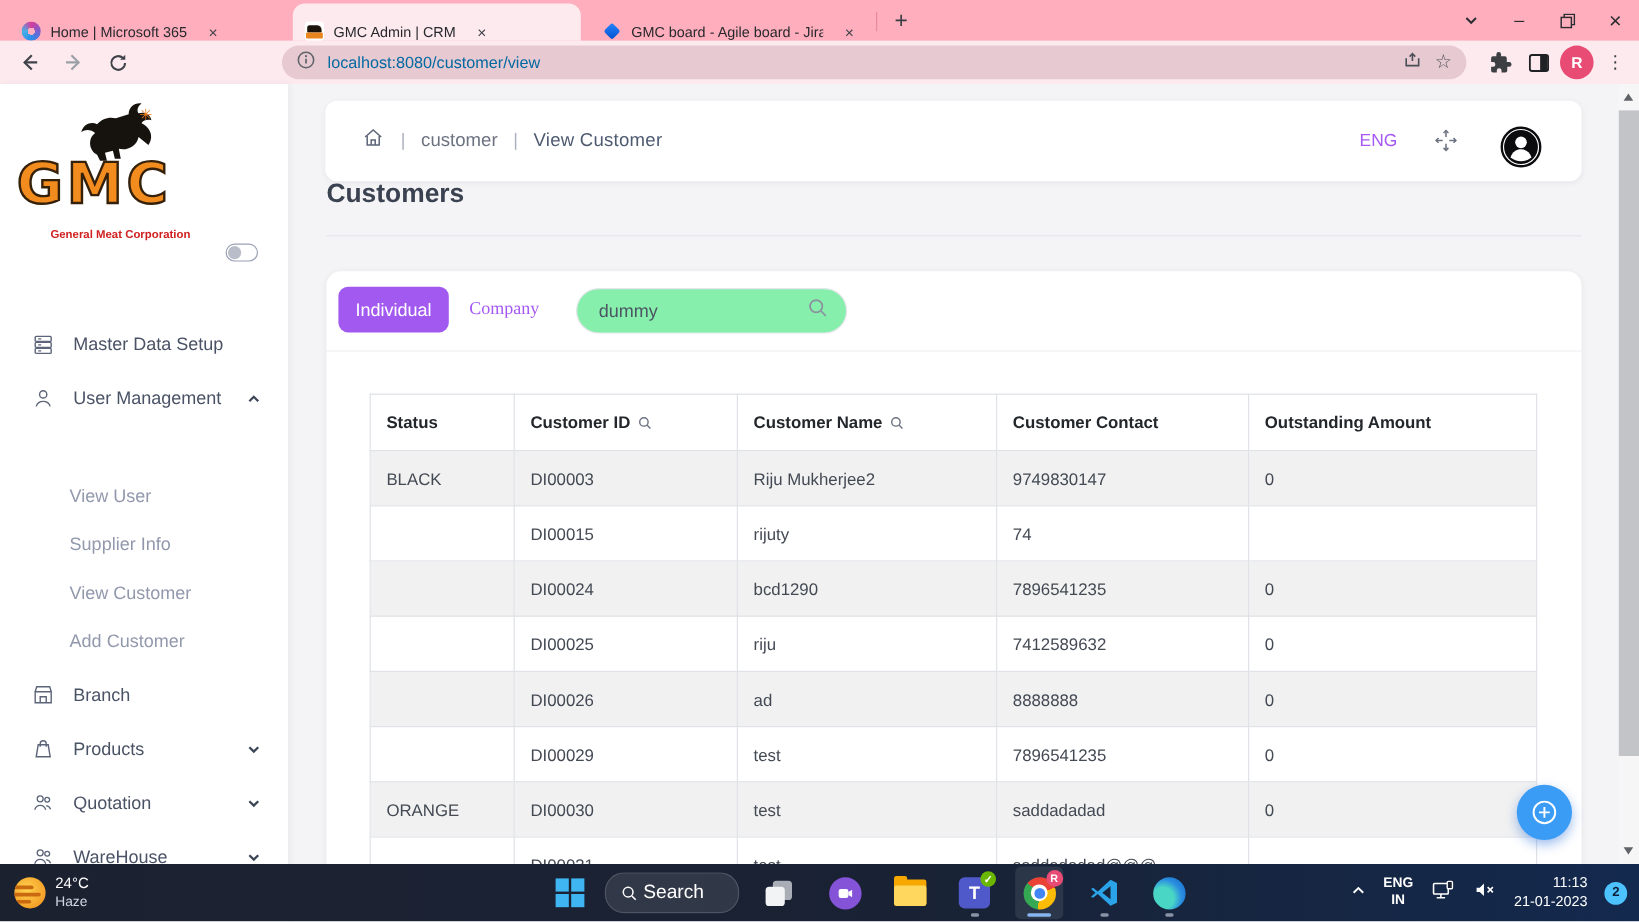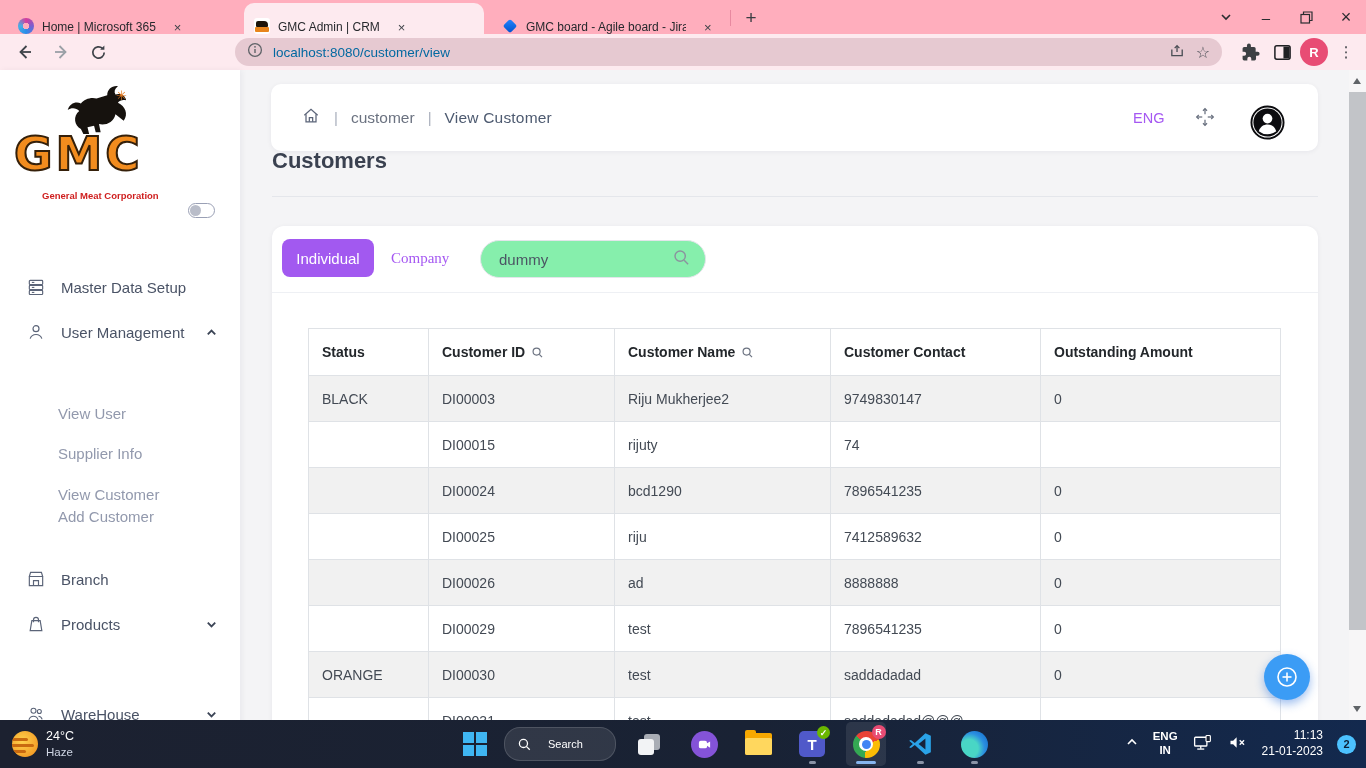--- a/index.html
+++ b/index.html
@@ -90,21 +90,21 @@
   .taskbar{position:absolute;left:0;top:720px;width:1366px;height:48px;background:linear-gradient(90deg,#1c2130 0%,#192234 55%,#13294e 100%)}
   .weather{position:absolute;left:12px;top:0;height:48px;display:flex;align-items:center;gap:8px}
   .sun{width:26px;height:26px;border-radius:50%;background:radial-gradient(circle at 40% 40%,#ffd24d,#f08c1a);position:relative;overflow:hidden}
   .sun i{position:absolute;left:-2px;height:3px;background:#c96a10;border-radius:2px}
   .wtxt{display:flex;flex-direction:column;line-height:1.25}
   .wtemp{font-size:12.5px;color:#fff}
   .wdesc{font-size:11.5px;color:#cfd6e4}
   .centericons{position:absolute;left:460px;top:0;height:48px;display:flex;align-items:center;gap:14px}
   .winlogo{width:25px;height:25px;display:grid;grid-template-columns:11px 11px;grid-template-rows:11px 11px;gap:2px}
   .winlogo i{background:#3fb6f2}
-  .tb-search{width:112px;height:32px;border-radius:16px;background:rgba(255,255,255,.10);border:1px solid rgba(255,255,255,.14);display:flex;align-items:center;gap:16px;padding:16px 12px;color:#fff;font-size:11px}
+  .tb-search{width:112px;height:32px;border-radius:16px;background:rgba(255,255,255,.10);border:1px solid rgba(255,255,255,.14);display:flex;align-items:center;gap:4px;padding:16px 12px;color:#fff;font-size:16px}
   .tbi{width:40px;height:44px;display:flex;flex-direction:column;align-items:center;justify-content:center;position:relative}
   .tbi .dash{position:absolute;bottom:2px;width:7px;height:3px;border-radius:2px;background:#8a93a6}
   .tbi.active{background:rgba(255,255,255,.09);border-radius:5px}
   .tbi.active .dash{width:20px;background:#86b5ef}
   .taskview{position:relative;width:24px;height:24px}
   .taskview i{position:absolute;border-radius:3px}
   .tv-b{left:6px;top:2px;width:16px;height:16px;background:#a9adb5}
   .tv-f{left:0;top:7px;width:16px;height:16px;background:#f2f3f5}
   .chatapp{width:27px;height:27px;border-radius:50%;background:#8453d8;display:flex;align-items:center;justify-content:center}
   .folder{position:relative;width:27px;height:22px}
@@ -258,21 +258,21 @@
     </div>
     <div class="msub" style="top:326px">
         <span>View User</span>
       </div>
     <div class="msub" style="top:366px">
         <span>Supplier Info</span>
       </div>
     <div class="msub" style="top:407px">
         <span>View Customer</span>
       </div>
-    <div class="msub" style="top:429px">
+    <div class="msub" style="top:447px">
         <span>Add Customer</span>
       </div>
     <div class="mitem" style="top:534px">
       <svg width="20" height="20" viewBox="0 0 24 24">
           <path d="M7 8 5 20h14L17 8z" fill="none" stroke="#5b6478" stroke-width="1.4"></path>
           <path d="M9 10V7a3 3 0 0 1 6 0v3" fill="none" stroke="#5b6478" stroke-width="1.4"></path>
         </svg>
       <span class="lbl">Products</span>
       <span class="chev">
           <svg width="13" height="13" viewBox="0 0 14 14">
@@ -280,20 +280,34 @@
           </svg>
         </span>
     </div>
     <div class="mitem" style="top:489px">
       <svg width="20" height="20" viewBox="0 0 24 24">
           <path d="M4 9 5.5 4h13L20 9" fill="none" stroke="#5b6478" stroke-width="1.4"></path>
           <path d="M4 9h16v11H4z" fill="none" stroke="#5b6478" stroke-width="1.4"></path>
           <path d="M9 20v-6h6v6" fill="none" stroke="#5b6478" stroke-width="1.4"></path>
         </svg>
       <span class="lbl">Branch</span>
+    </div>
+    <div class="mitem" style="top:579px">
+      <svg width="20" height="20" viewBox="0 0 24 24">
+          <circle cx="9" cy="8" r="3" fill="none" stroke="#5b6478" stroke-width="1.3"></circle>
+          <circle cx="16" cy="9" r="2.4" fill="none" stroke="#5b6478" stroke-width="1.3"></circle>
+          <path d="M3.5 19c.9-3 3-4.4 5.5-4.4s4.6 1.4 5.5 4.4" fill="none" stroke="#5b6478" stroke-width="1.3"></path>
+          <path d="M15 14.8c2 .2 3.6 1.4 4.4 3.7" fill="none" stroke="#5b6478" stroke-width="1.3"></path>
+        </svg>
+      <span class="lbl">Quotation</span>
+      <span class="chev">
+          <svg width="13" height="13" viewBox="0 0 14 14">
+            <polyline points="3,5 7,9 11,5" fill="none" stroke="#3c4556" stroke-width="2"></polyline>
+          </svg>
+        </span>
     </div>
     <div class="mitem" style="top:624px">
       <svg width="20" height="20" viewBox="0 0 24 24">
           <circle cx="9" cy="8" r="3" fill="none" stroke="#5b6478" stroke-width="1.3"></circle>
           <circle cx="16" cy="9" r="2.4" fill="none" stroke="#5b6478" stroke-width="1.3"></circle>
           <path d="M3.5 19c.9-3 3-4.4 5.5-4.4s4.6 1.4 5.5 4.4" fill="none" stroke="#5b6478" stroke-width="1.3"></path>
           <path d="M15 14.8c2 .2 3.6 1.4 4.4 3.7" fill="none" stroke="#5b6478" stroke-width="1.3"></path>
         </svg>
       <span class="lbl">WareHouse</span>
       <span class="chev">

